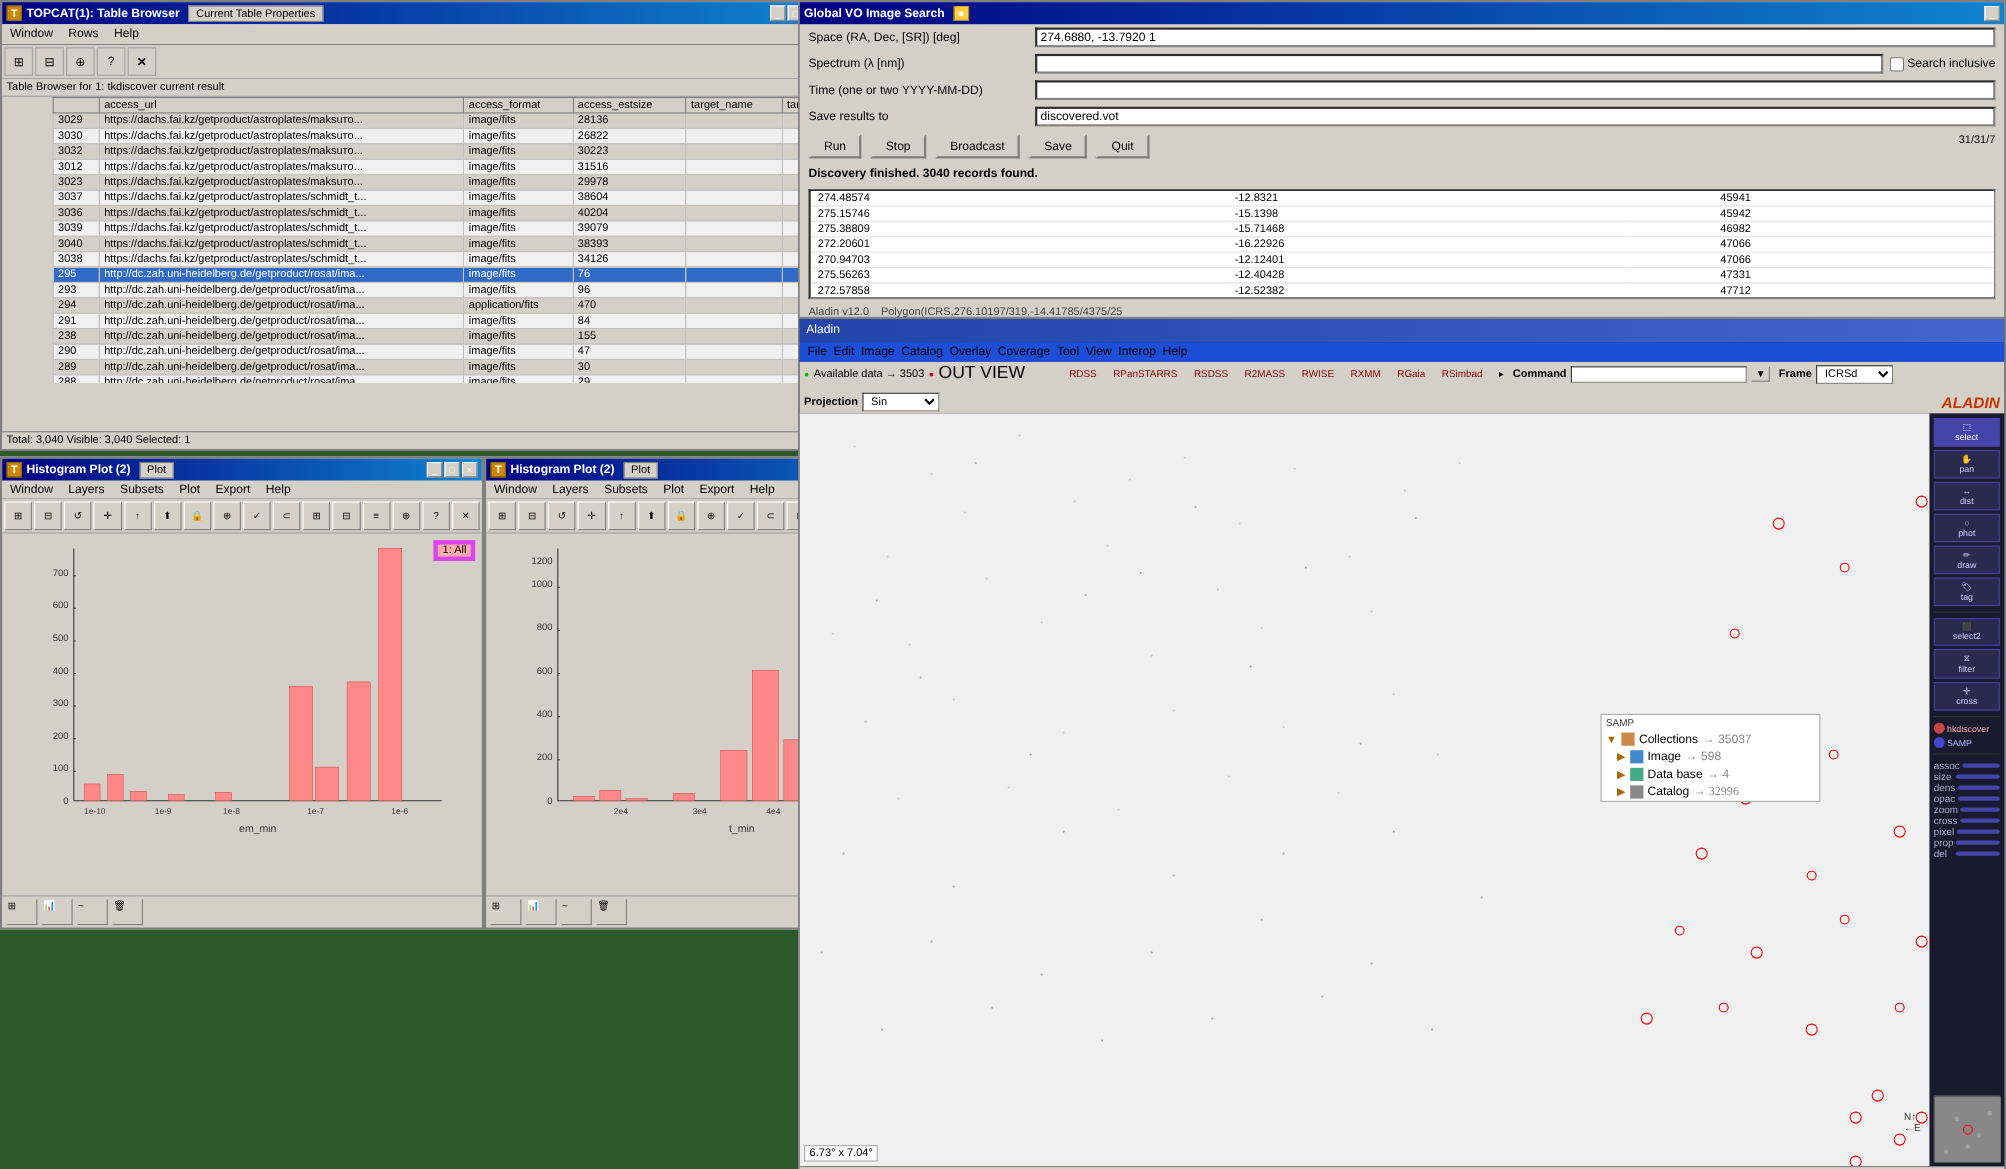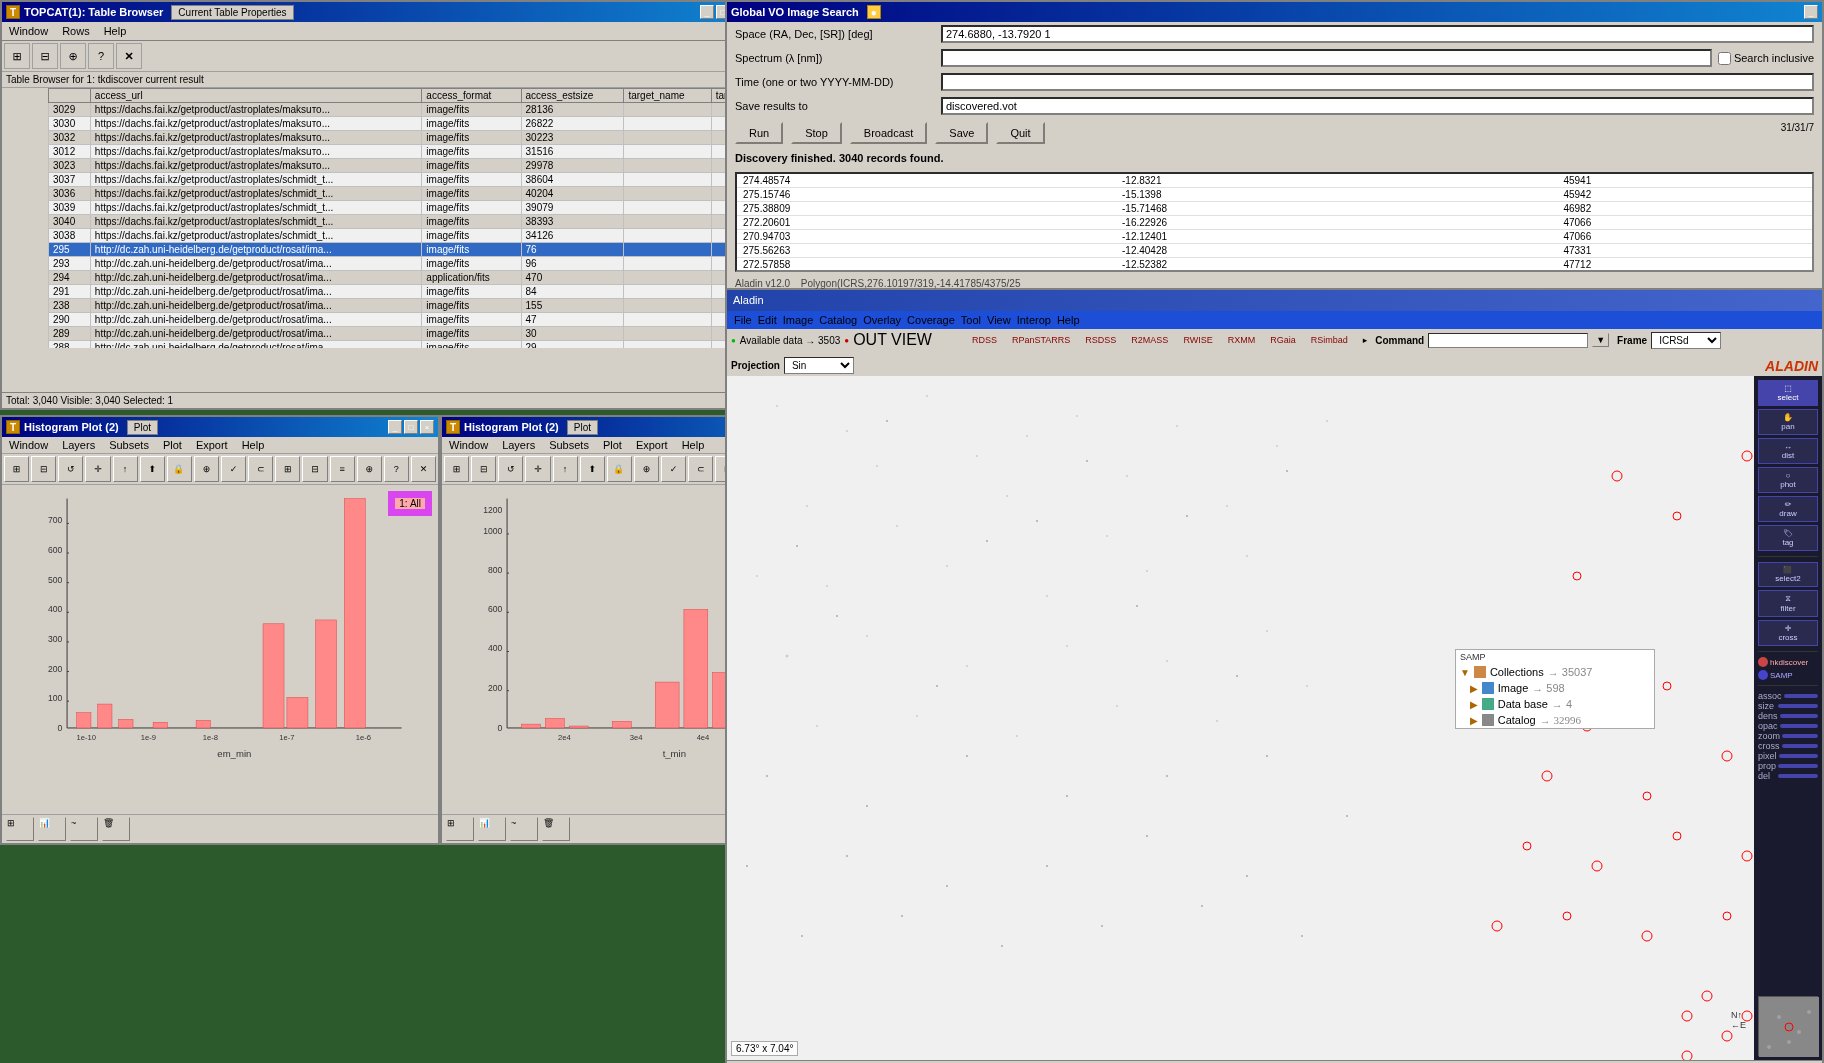--- a/index.html
+++ b/index.html
@@ -1047,21 +1047,21 @@
     <div class="hist-toolbar-btn">⊂</div>
     <div class="hist-toolbar-btn">⊞</div>
     <div class="hist-toolbar-btn">⊟</div>
     <div class="hist-toolbar-btn">≡</div>
     <div class="hist-toolbar-btn">⊕</div>
     <div class="hist-toolbar-btn">?</div>
     <div class="hist-toolbar-btn">✕</div>
   </div>
 
   <div style="flex:1;padding:4px;position:relative;height:calc(100% - 110px);">
-    <div style="position:absolute;right:6px;top:6px;background:#ffaaaa;border:7px solid #d946ef;padding:0 4px;font-size:10px;">1: All</div>
+    <div style="position:absolute;right:6px;top:6px;background:#ffaaaa;border:4px solid #d946ef;padding:0 4px;font-size:10px;">1: All</div>
     <svg width="100%" height="90%" viewBox="0 0 400 290">
 
       <line x1="40" y1="10" x2="40" y2="250" stroke="#333" stroke-width="1"></line>
 
       <line x1="40" y1="250" x2="390" y2="250" stroke="#333" stroke-width="1"></line>
 
       <text x="35" y="253" text-anchor="end" font-size="9" fill="#333">0</text>
       <text x="35" y="222" text-anchor="end" font-size="9" fill="#333">100</text>
       <text x="35" y="191" text-anchor="end" font-size="9" fill="#333">200</text>
       <text x="35" y="160" text-anchor="end" font-size="9" fill="#333">300</text>

